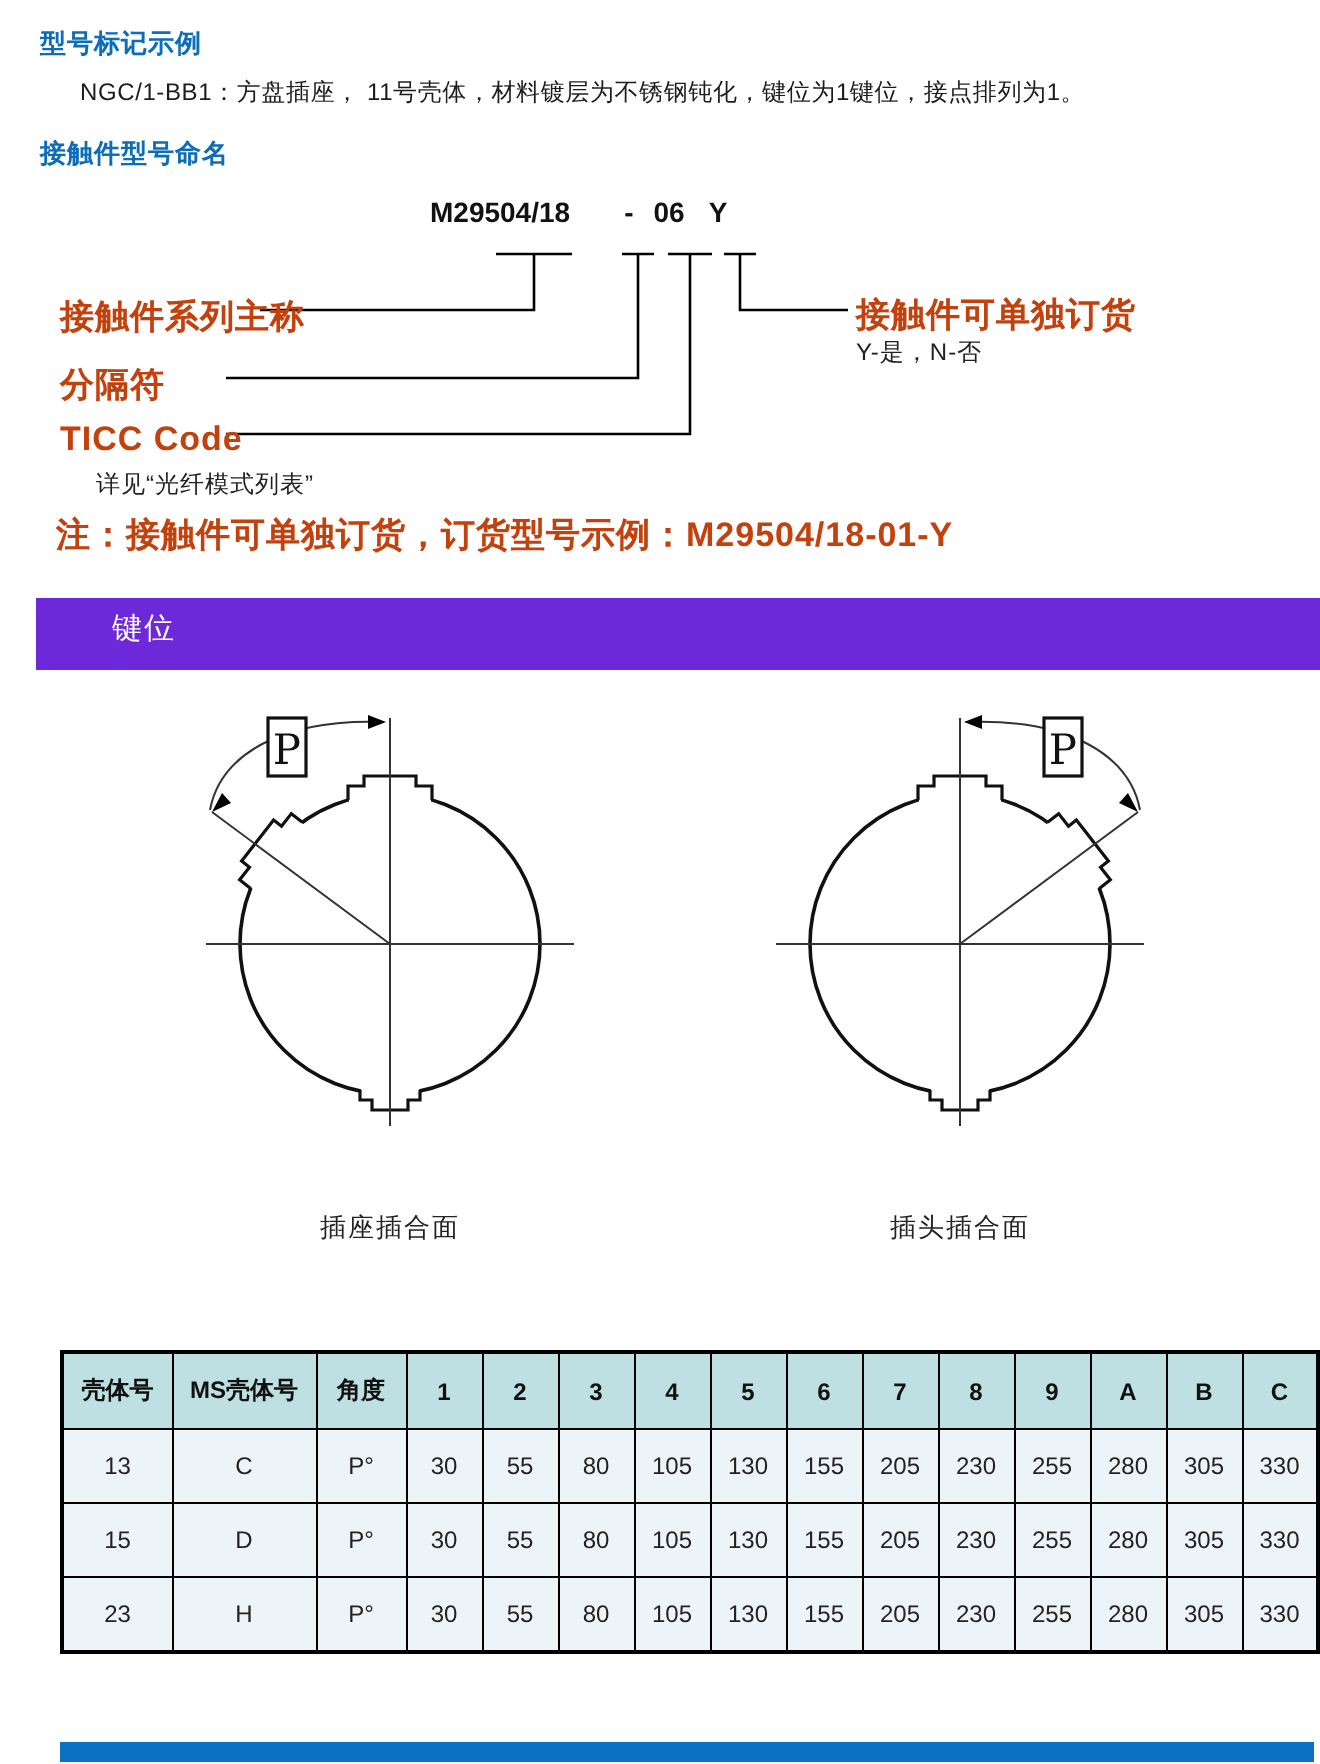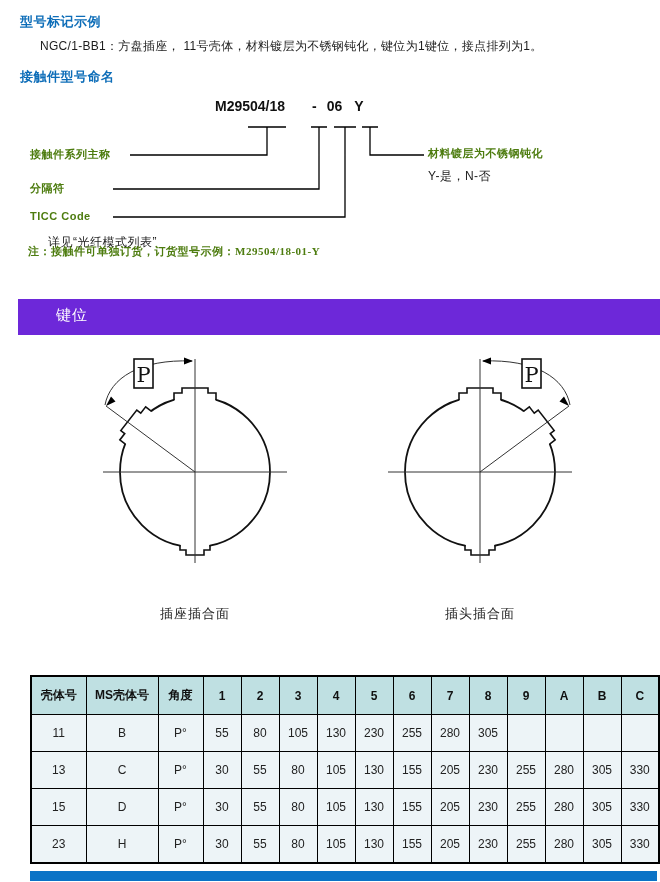--- a/index.html
+++ b/index.html
@@ -4,21 +4,21 @@
 <style>
   html,body{margin:0;padding:0;background:#fff;}
   .page{position:relative;width:660px;height:882px;background:#ffffff;overflow:hidden;
         font-family:"Liberation Sans",sans-serif;color:#1a1a1a;}
   .abs{position:absolute;}
   .h-blue{color:#0d6db8;font-size:13px;font-weight:bold;letter-spacing:.5px;}
   .body-text{font-size:12px;color:#1c1c1c;letter-spacing:.3px;}
   .code-line{position:absolute;left:215px;top:98px;display:flex;align-items:flex-end;
              font-size:14px;font-weight:bold;color:#111;}
   .code-line .gap1{margin-left:27px;} .code-line .gap2{margin-left:10px;} .code-line .gap3{margin-left:12px;}
-  .lbl{font-size:11px;font-weight:bold;color:#4d7c0f;letter-spacing:.5px;}
+  .lbl{font-size:17px;font-weight:bold;color:#c2410c;letter-spacing:.5px;}
   .note{font-size:12px;color:#222;letter-spacing:.5px;}
   .banner{position:absolute;left:18px;top:299px;width:637px;height:36px;background:#6d28d9;padding-left:24px;}
   .banner span{display:block;line-height:32px;padding-left:14px;color:#ffffff;font-size:15px;font-weight:500;letter-spacing:1px;}
   .caption{position:absolute;top:605px;width:210px;text-align:center;font-size:13px;color:#222;letter-spacing:1px;}
   .keytable{position:absolute;left:30px;top:675px;width:628px;border-collapse:collapse;
             table-layout:fixed;border:2.5px solid #000;}
   .keytable th,.keytable td{border:1.5px solid #000;text-align:center;vertical-align:middle;
             font-size:12px;overflow:hidden;white-space:nowrap;padding:0;}
   .keytable th{height:37px;background:#bfe0e2;font-weight:bold;color:#111;}
   .keytable td{height:36px;background:#edf4f7;color:#222;}
@@ -43,23 +43,23 @@
   </div>
 
   <svg class="abs" style="left:0;top:115px;" width="660" height="110" viewBox="0 0 660 110">
     <path d="M248 12H286M267 12V40H130M311 12H327M319 12V74H113M334 12H356M345 12V102H113M362 12H378M370 12V40H424" fill="none" stroke="#000" stroke-width="1.3"></path>
   </svg>
 
   <div class="abs lbl" style="left:30px;top:147px;">接触件系列主称</div>
   <div class="abs lbl" style="left:30px;top:181px;">分隔符</div>
   <div class="abs lbl" style="left:30px;top:210px;">TICC Code</div>
   <div class="abs note" style="left:28px;top:234px;margin-left:20px;">详见“光纤模式列表”</div>
-  <div class="abs lbl" style="left:428px;top:146px;">材料镀层为不锈钢钝化</div>
+  <div class="abs lbl" style="left:428px;top:146px;">接触件可单独订货</div>
   <div class="abs note" style="left:428px;top:168px;">Y-是，N-否</div>
-  <div class="abs lbl" style="left:28px;top:244px;font-family:Liberation Serif, serif;">注：接触件可单独订货，订货型号示例：M29504/18-01-Y</div>
+  <div class="abs lbl" style="left:28px;top:256px;">注：接触件可单独订货，订货型号示例：M29504/18-01-Y</div>
 
   <div class="banner">
     <span>键位</span>
   </div>
 
   <svg id="diag-left" class="abs" style="left:90px;top:343px;" width="210" height="236" viewBox="0 0 210 236">
       <circle cx="105" cy="129" r="75" fill="none" stroke="#111" stroke-width="1.8"></circle>
       <rect x="84.5" y="50.5" width="41" height="9" fill="#fff"></rect>
       <path d="M84 57V50H92V45H118V50H126V57" fill="none" stroke="#111" stroke-width="1.6"></path>
       <rect x="90.5" y="200.5" width="29" height="7" fill="#fff"></rect>
@@ -130,37 +130,20 @@
           <th>7</th>
           <th>8</th>
           <th>9</th>
           <th>A</th>
           <th>B</th>
           <th>C</th>
         </tr>
       </thead>
     <tbody id="tbl-body">
         <tr>
-          <td>11</td>
-          <td>B</td>
-          <td>P°</td>
-          <td>55</td>
-          <td>80</td>
-          <td>105</td>
-          <td>130</td>
-          <td>230</td>
-          <td>255</td>
-          <td>280</td>
-          <td>305</td>
-          <td></td>
-          <td></td>
-          <td></td>
-          <td></td>
-        </tr>
-        <tr>
           <td>13</td>
           <td>C</td>
           <td>P°</td>
           <td>30</td>
           <td>55</td>
           <td>80</td>
           <td>105</td>
           <td>130</td>
           <td>155</td>
           <td>205</td>

